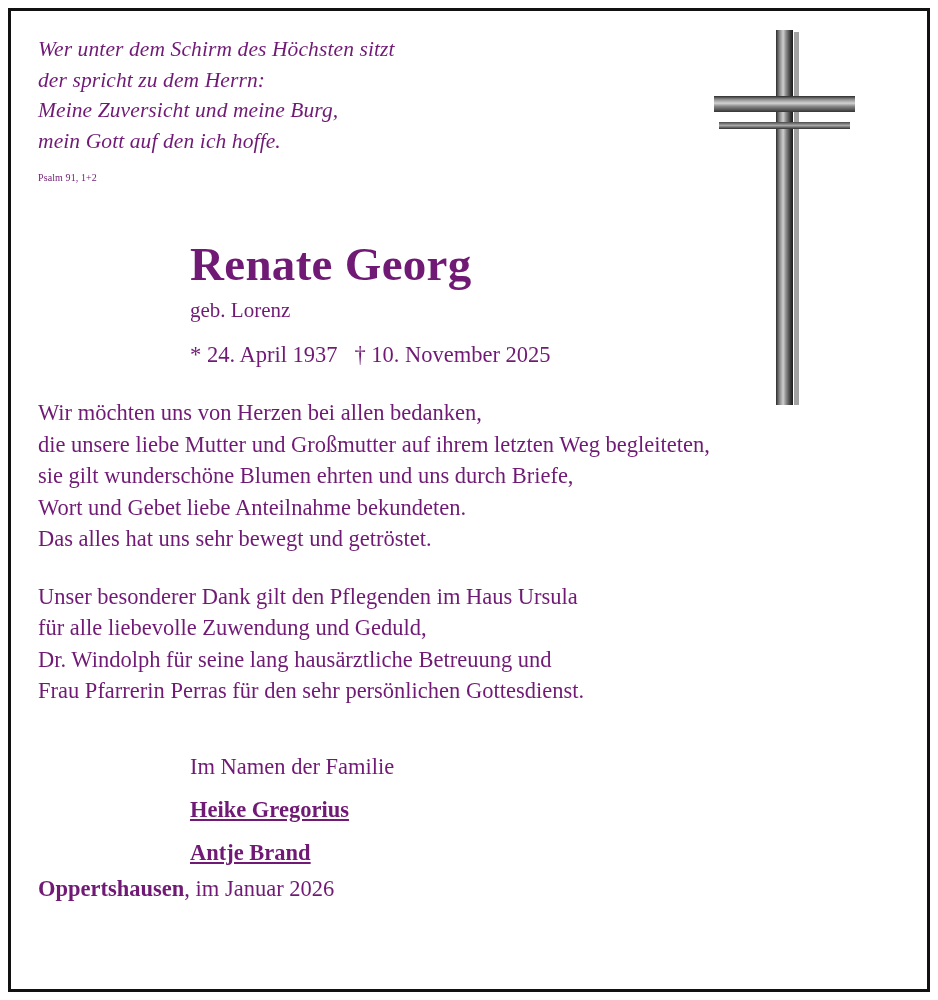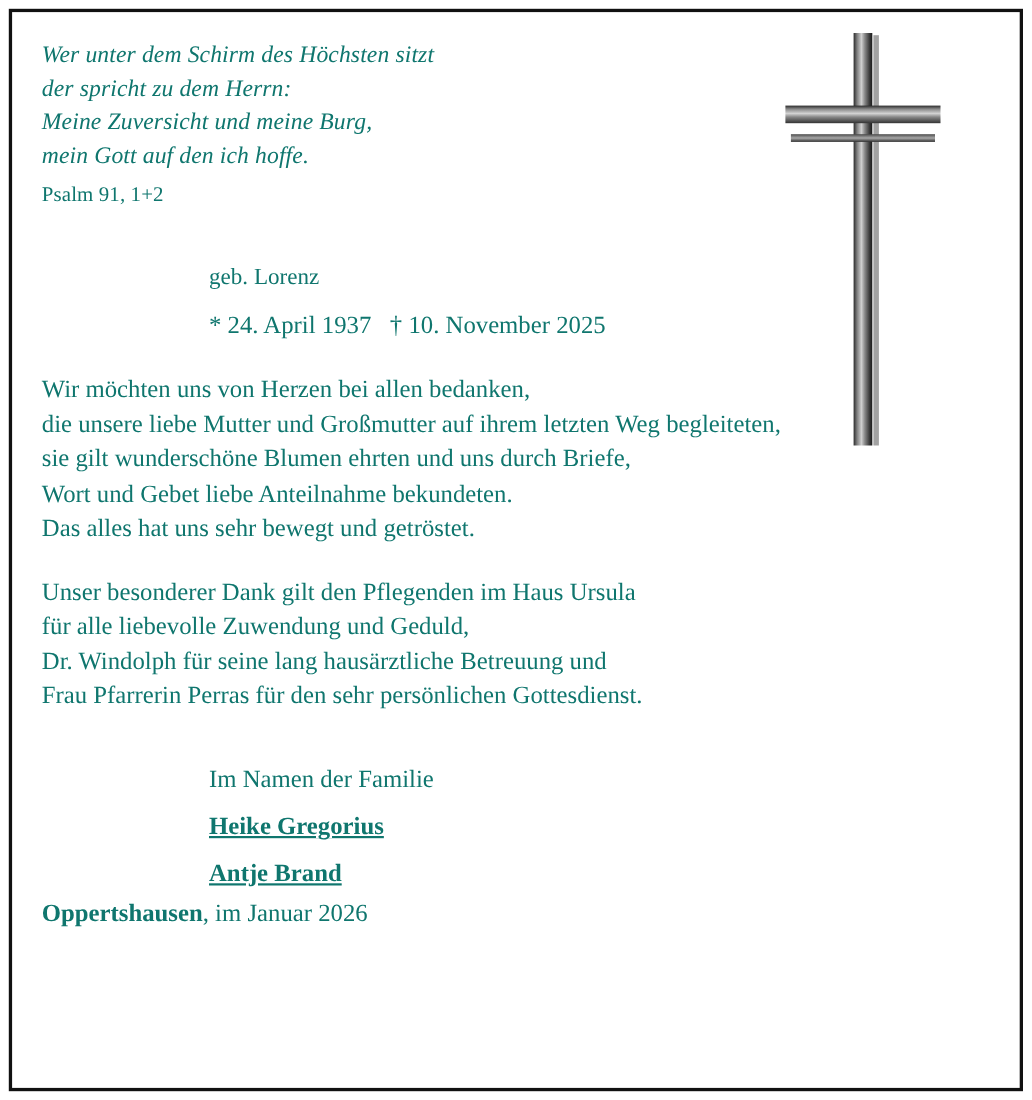--- a/index.html
+++ b/index.html
@@ -7,21 +7,21 @@
     padding: 0;
     background: #ffffff;
   }
   .page {
     width: 938px;
     height: 1000px;
     box-sizing: border-box;
     background: #ffffff;
     position: relative;
     font-family: "Liberation Serif", serif;
-    color: #0f766e;
+    color: #701a75;
     overflow: hidden;
   }
   .border-frame {
     position: absolute;
     left: 8px;
     top: 8px;
     right: 8px;
     bottom: 8px;
     border: 3px solid #111111;
     box-sizing: border-box;
@@ -40,21 +40,21 @@
   
   .verse {
     font-style: italic;
     font-size: 21.5px;
     line-height: 30.5px;
     letter-spacing: 0.1px;
     max-width: 620px;
   }
   .verse div { white-space: pre; }
   .psalm-ref {
-    font-size: 19px;
+    font-size: 10px;
     line-height: 20px;
     margin-top: 12px;
     font-style: normal;
   }
 
   
   .cross-wrap {
     position: absolute;
     right: 74px;
     top: 30px;
@@ -162,20 +162,21 @@
 
     <div class="verse">
       <div>Wer unter dem Schirm des Höchsten sitzt</div>
       <div>der spricht zu dem Herrn:</div>
       <div>Meine Zuversicht und meine Burg,</div>
       <div>mein Gott auf den ich hoffe.</div>
       <div class="psalm-ref">Psalm 91, 1+2</div>
     </div>
 
     <div class="name-block">
+      <div class="deceased-name">Renate Georg</div>
       <div class="maiden-name">geb. Lorenz</div>
       <div class="dates">* 24. April 1937   † 10. November 2025</div>
     </div>
 
     <div class="body-text">
       <p>
         </p>
         <div>Wir möchten uns von Herzen bei allen bedanken,</div>
         <div>die unsere liebe Mutter und Großmutter auf ihrem letzten Weg begleiteten,</div>
         <div>sie gilt wunderschöne Blumen ehrten und uns durch Briefe,</div>

